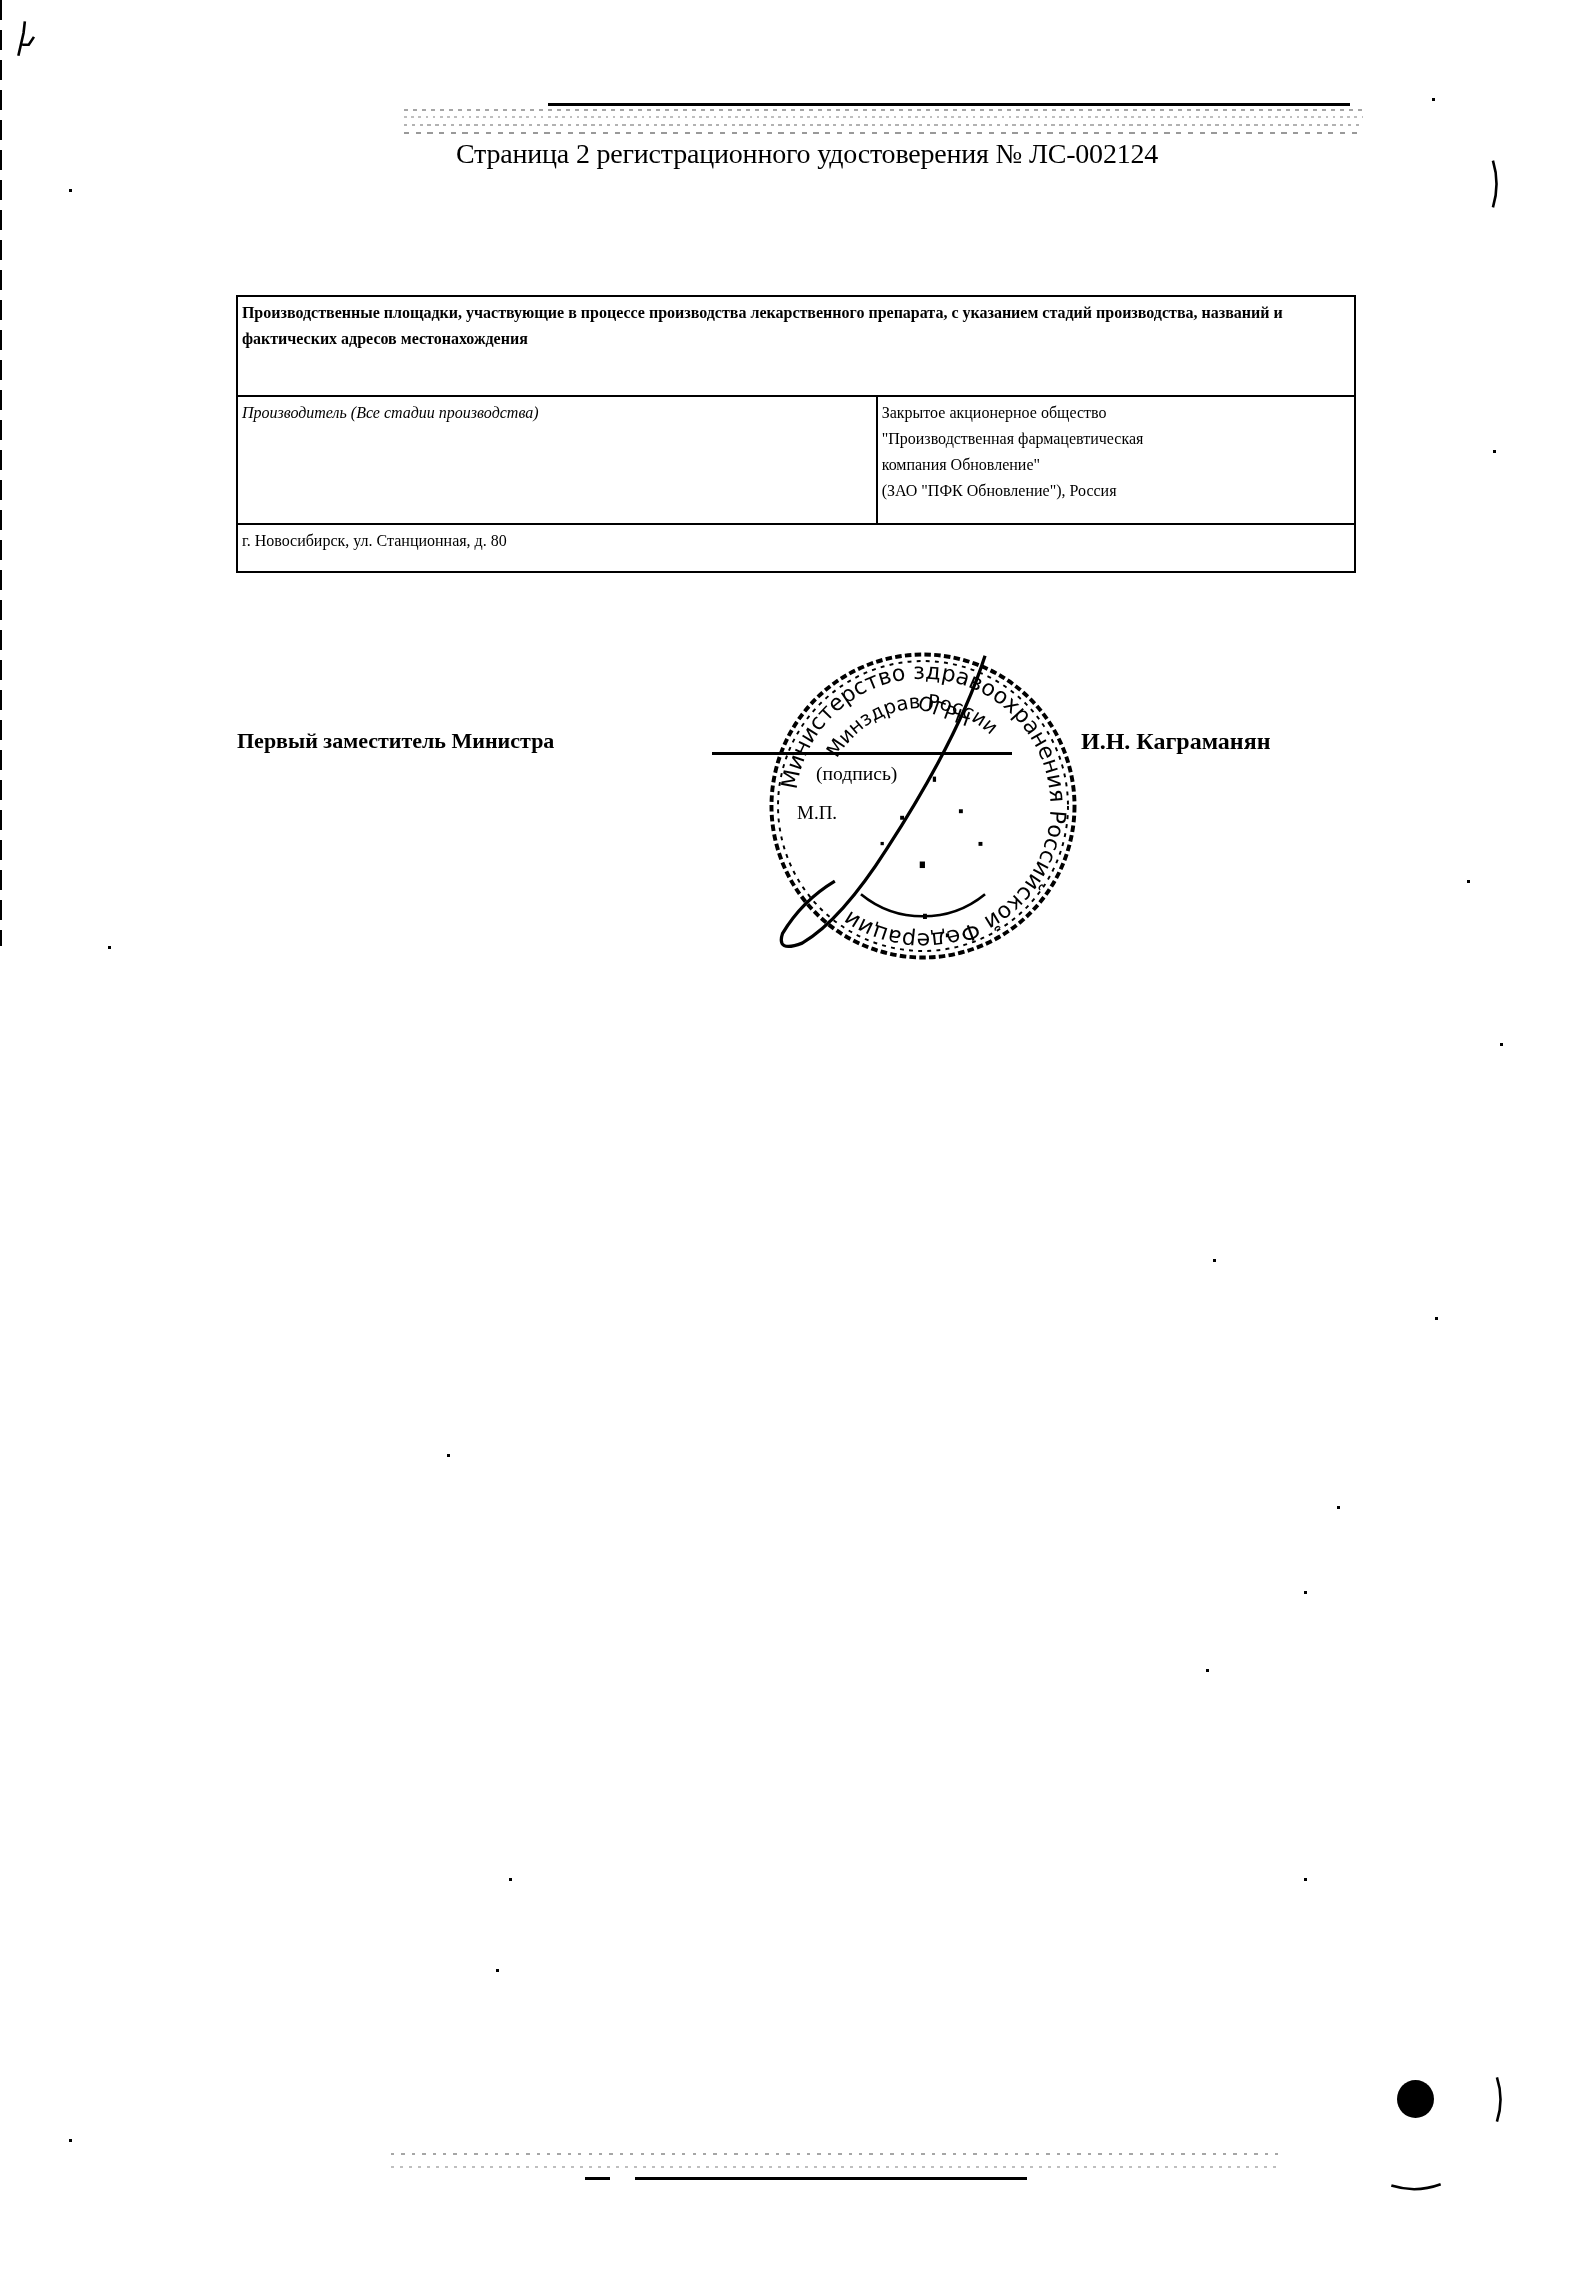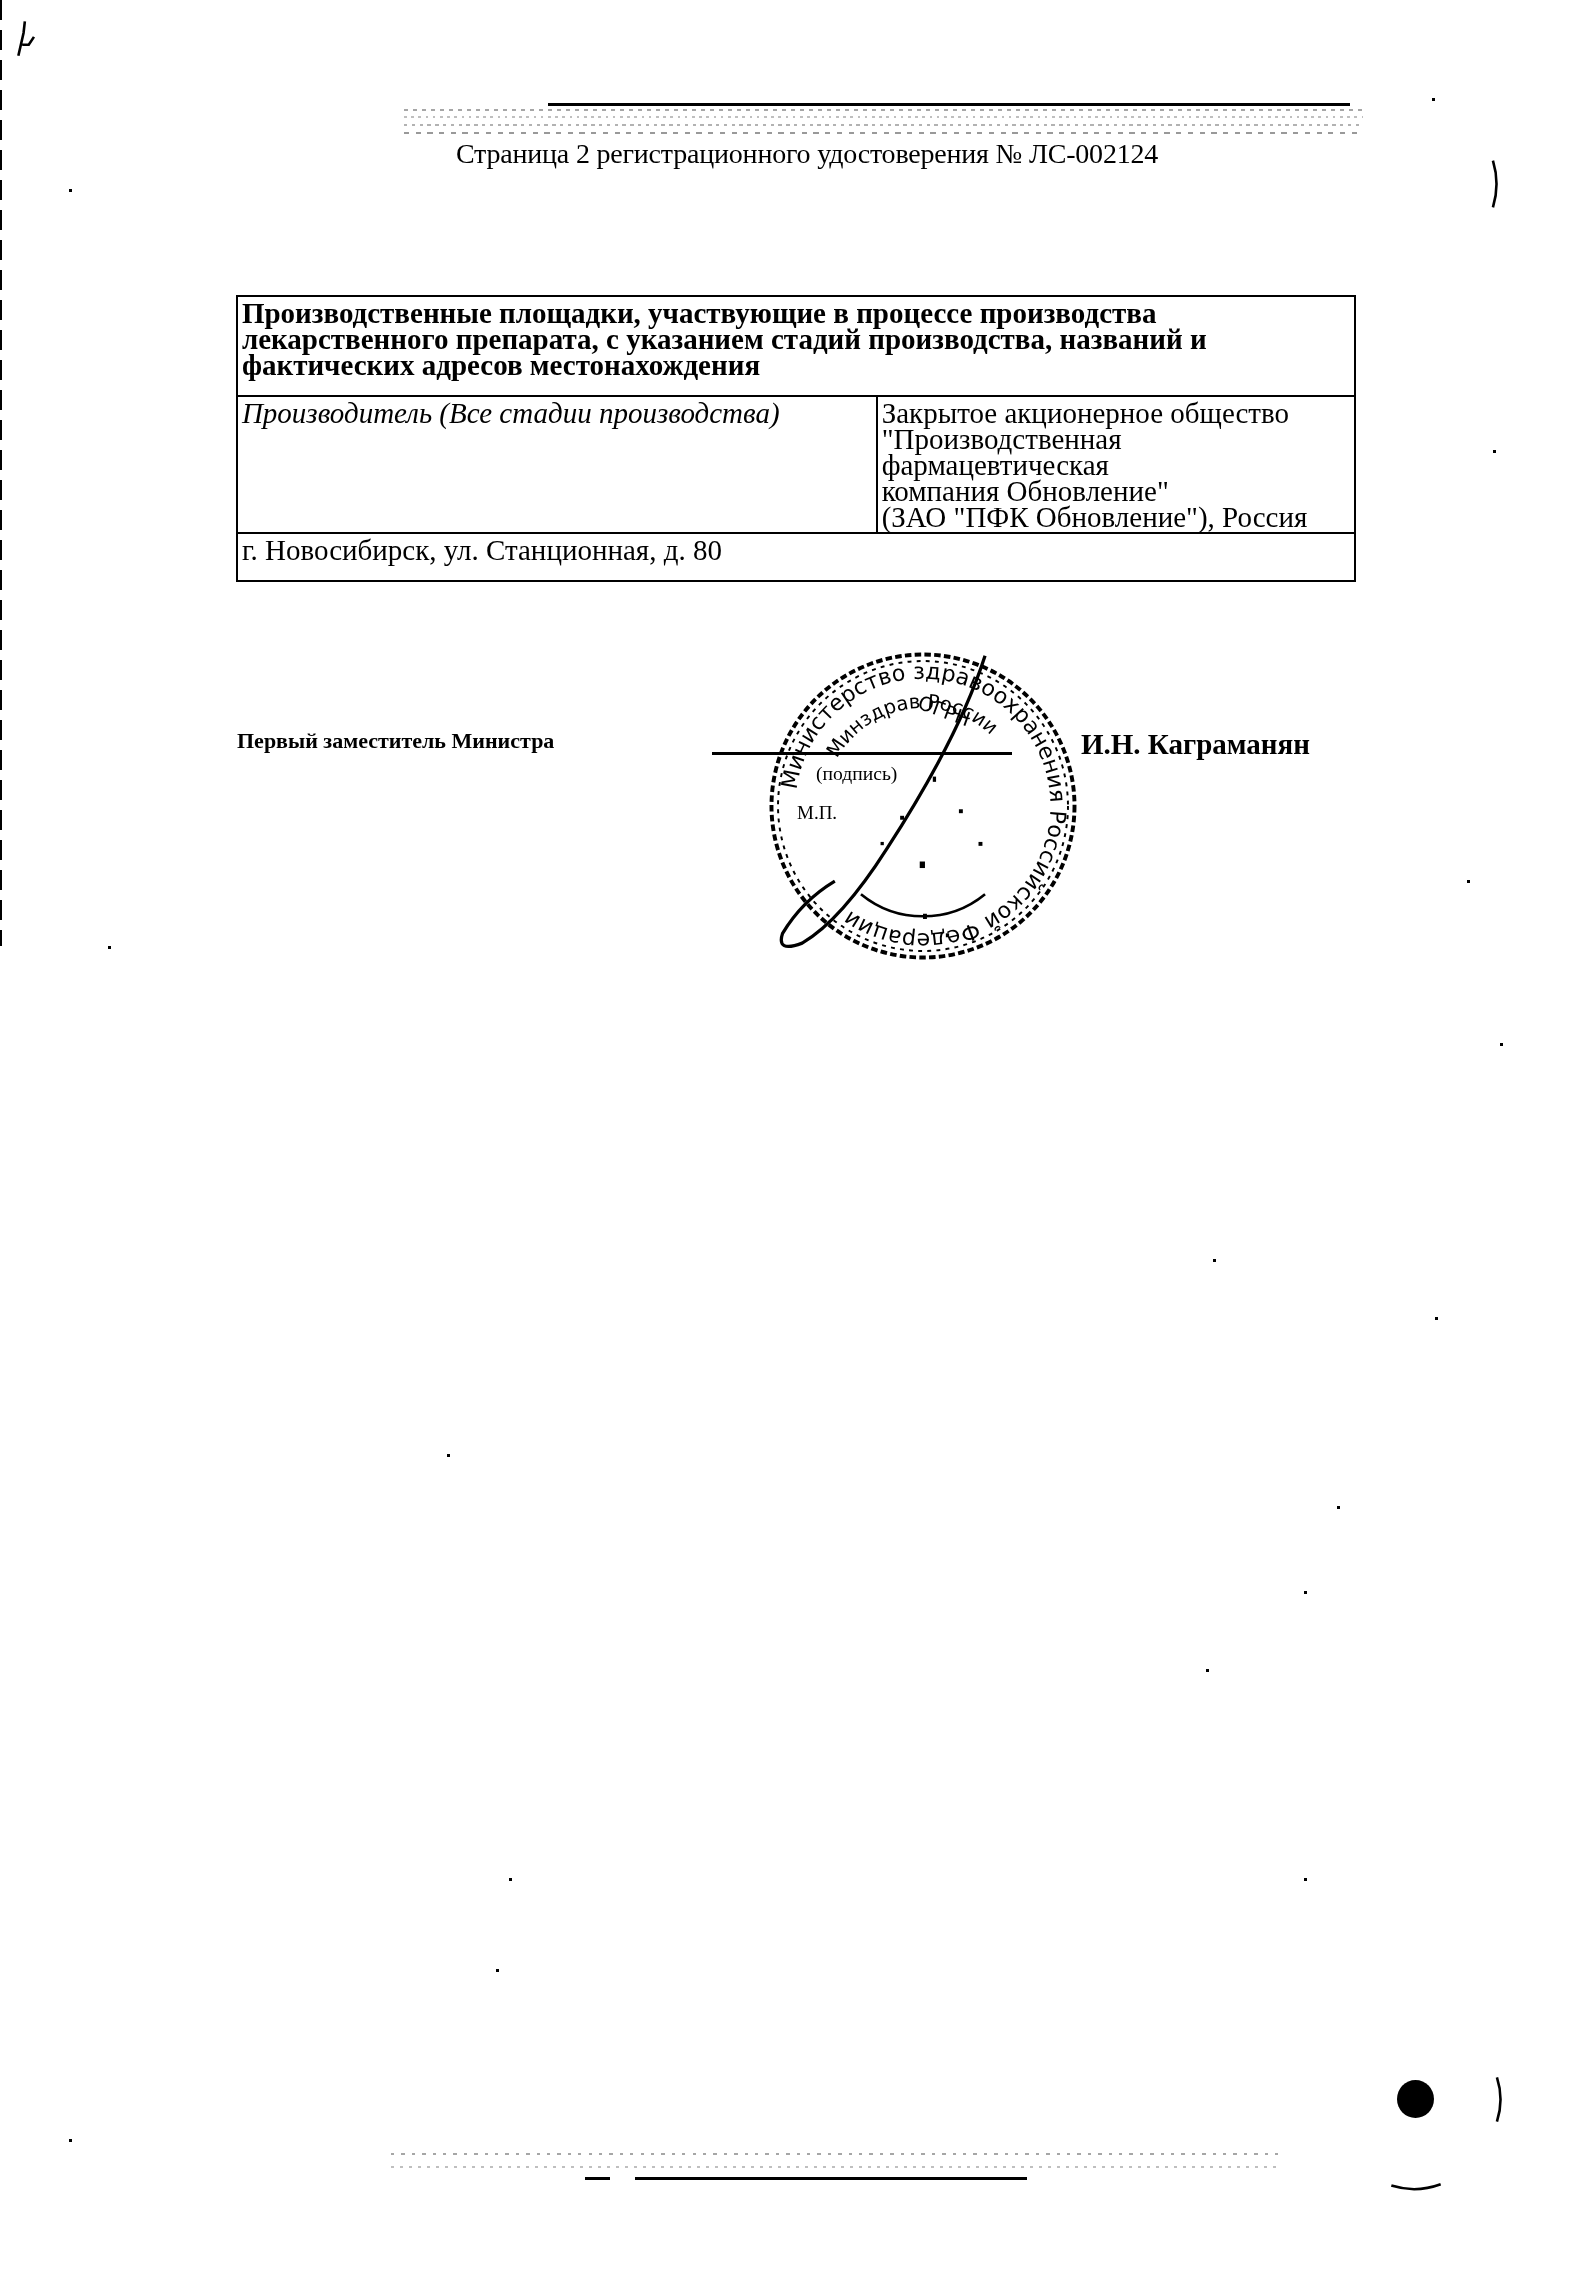--- a/index.html
+++ b/index.html
@@ -9,30 +9,30 @@
   .page-title { left: 456px; top: 138px; font-size: 28px; white-space: nowrap; letter-spacing: -0.2px; }
   .scan-band { left: 404px; top: 102px; width: 959px; height: 34px;
     background:
       repeating-linear-gradient(90deg, rgba(0,0,0,0.35) 0 3.9px, transparent 3.9px 9px) 0 6.5px / 100% 2px no-repeat,
       repeating-linear-gradient(90deg, rgba(0,0,0,0.25) 0 2.6px, transparent 2.6px 7.2px) 0 14.3px / 100% 2px no-repeat,
       repeating-linear-gradient(90deg, rgba(0,0,0,0.3) 0 3.3px, transparent 3.3px 7.8px) 0 22px / 100% 2px no-repeat,
       repeating-linear-gradient(90deg, rgba(0,0,0,0.4) 0 5.2px, transparent 5.2px 11.7px) 0 30px / 100% 2px no-repeat; }
   .scan-topline { left: 548px; top: 103px; width: 802px; height: 2.6px; background: #000; }
 
   table.sites { position: absolute; left: 236px; top: 295px; width: 1120px; border-collapse: collapse; }
-  table.sites td { border: 2.6px solid #000; vertical-align: top; padding: 2.6px 3.9px; font-size: 29px; line-height: 26px; margin-top: 8px; }
+  table.sites td { border: 2.6px solid #000; vertical-align: top; padding: 2.6px 3.9px; font-size: 16px; line-height: 26px; margin-top: 8px; }
   td.hdr { font-weight: bold; height: 93px; }
   td.role { font-style: italic; width: 630px; height: 121px; border-radius: 13px; }
   td.company { height: 121px; }
   td.address { height: 40px; }
   .company-line { display: block; }
 
   .sig-position { left: 237px; top: 728px; font-size: 22px; font-weight: bold; white-space: nowrap; }
   .sig-line { left: 712px; top: 752px; width: 300px; height: 2.6px; background: #000; }
-  .sig-name { left: 1081px; top: 728px; font-size: 29px; font-weight: bold; white-space: nowrap; }
+  .sig-name { left: 1081px; top: 728px; font-size: 24px; font-weight: bold; white-space: nowrap; }
   .sig-caption { left: 816px; top: 763px; font-size: 19.6px; white-space: nowrap; }
   .mp-label { left: 797px; top: 802px; font-size: 19px; white-space: nowrap; }
   .stamp { left: 763px; top: 646px; width: 320px; height: 320px; }
   .left-edge { left: 0; top: 0; width: 2px; height: 946px;
     background: repeating-linear-gradient(180deg, #000 0 19.6px, transparent 19.6px 30px); }
   .dot { left: 1397px; top: 2080px; width: 37px; height: 38px; border-radius: 50%; background: #000; }
   .bottom-dash { left: 443px; top: 2177px; width: 835px; height: 2.6px;
     background: linear-gradient(90deg, transparent 0 17%, #000 17% 20%, transparent 20% 23%, #000 23% 70%, transparent 70% 100%); }
   .bottom-faint { left: 391px; top: 2152px; width: 887px; height: 19.6px;
     background:

